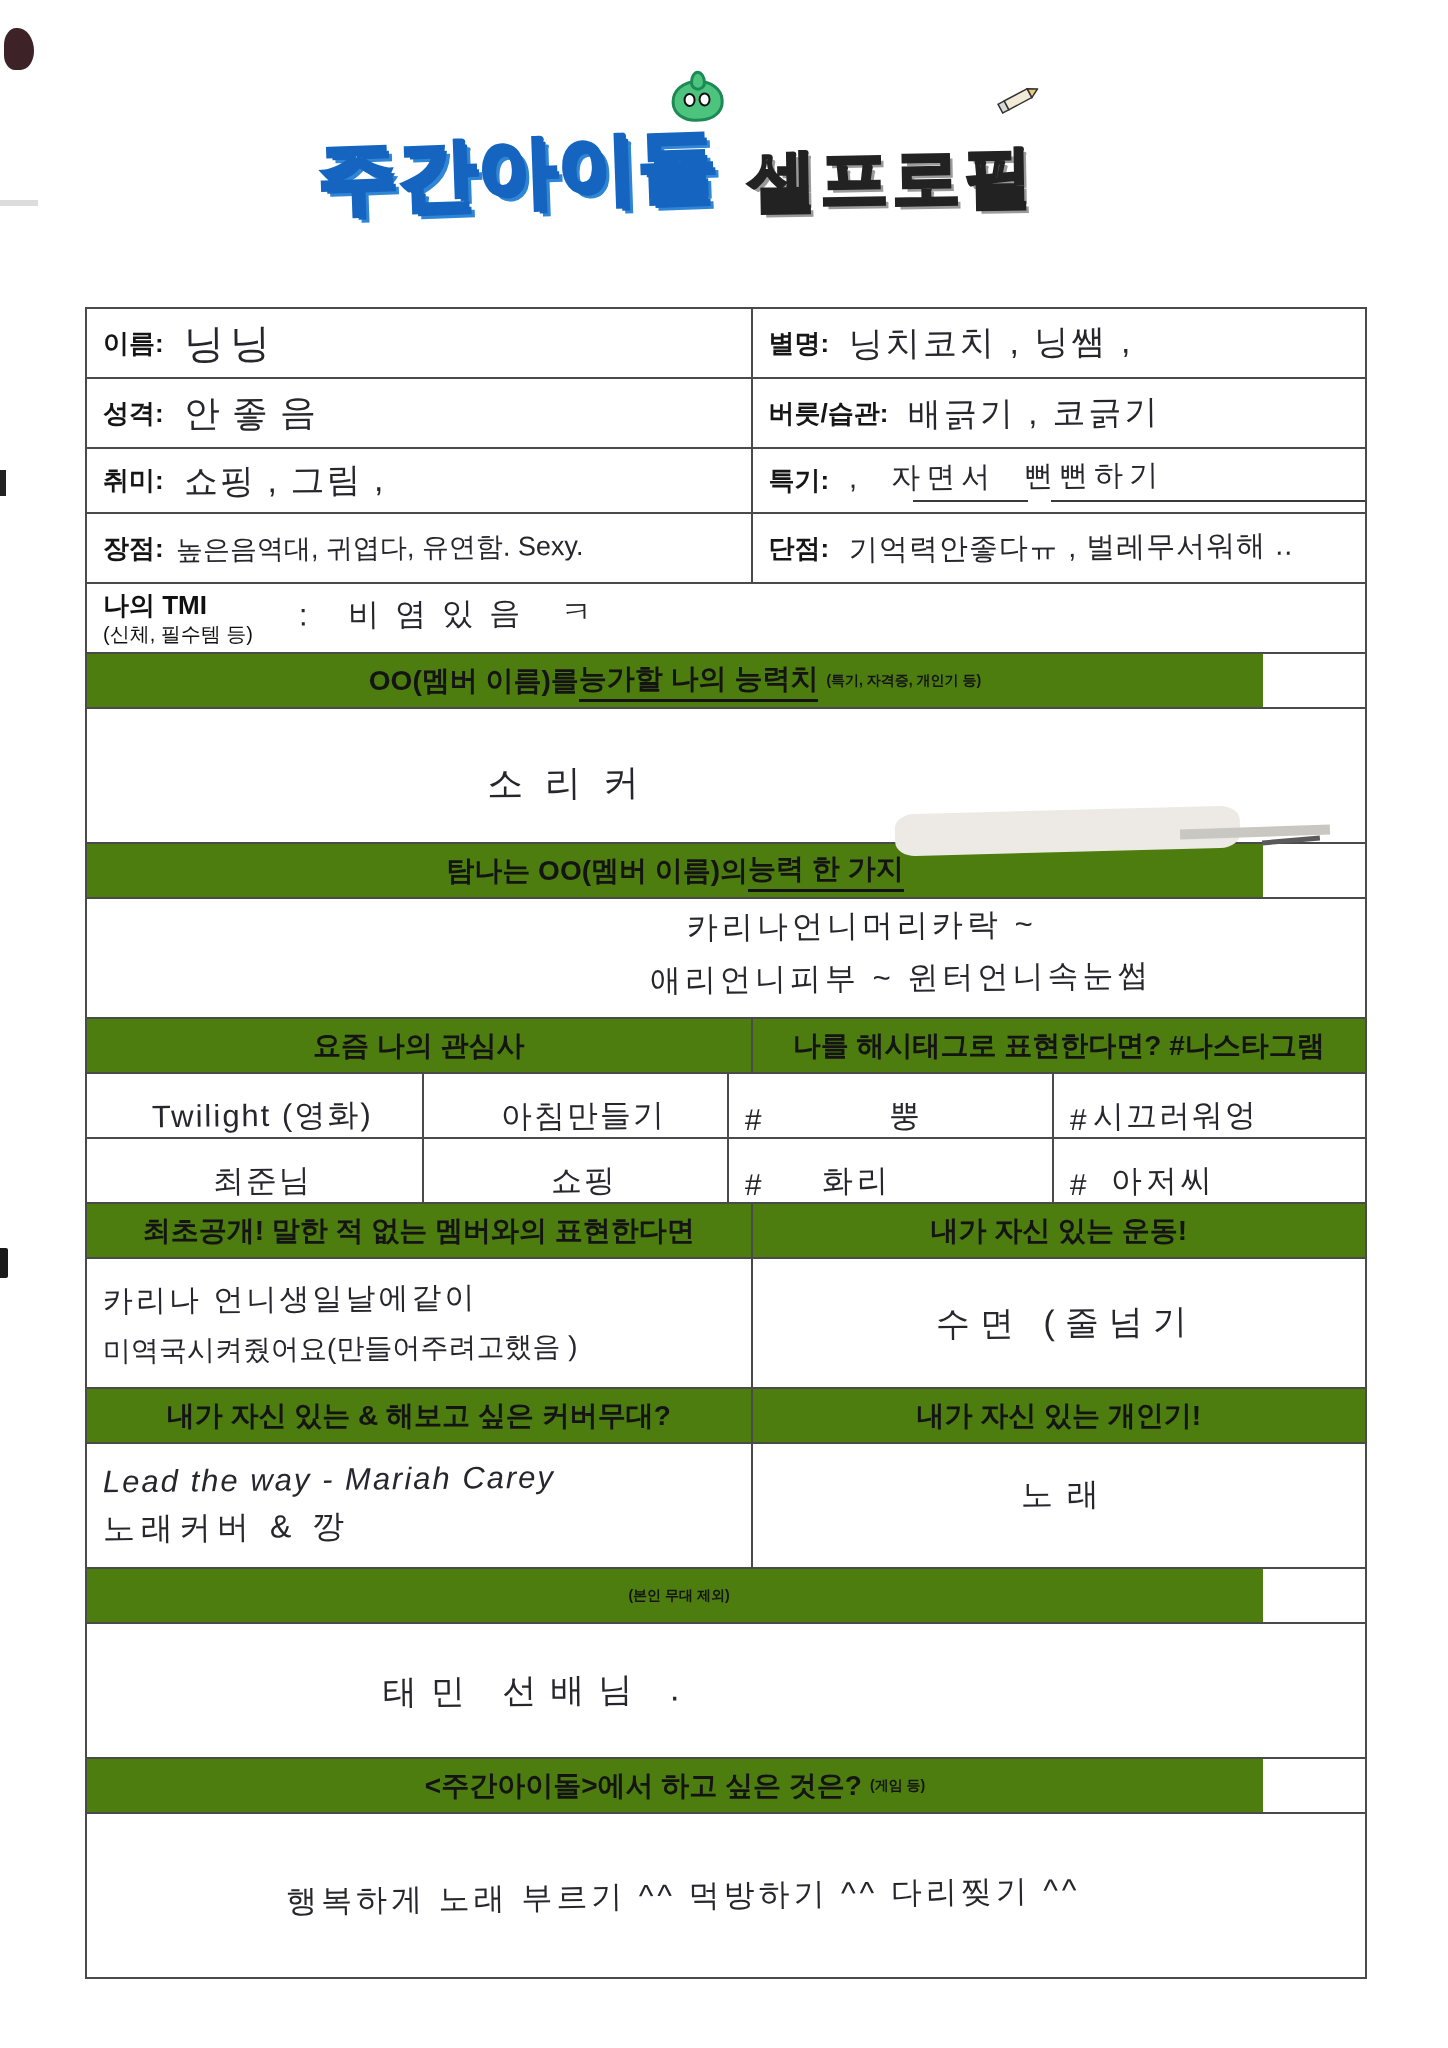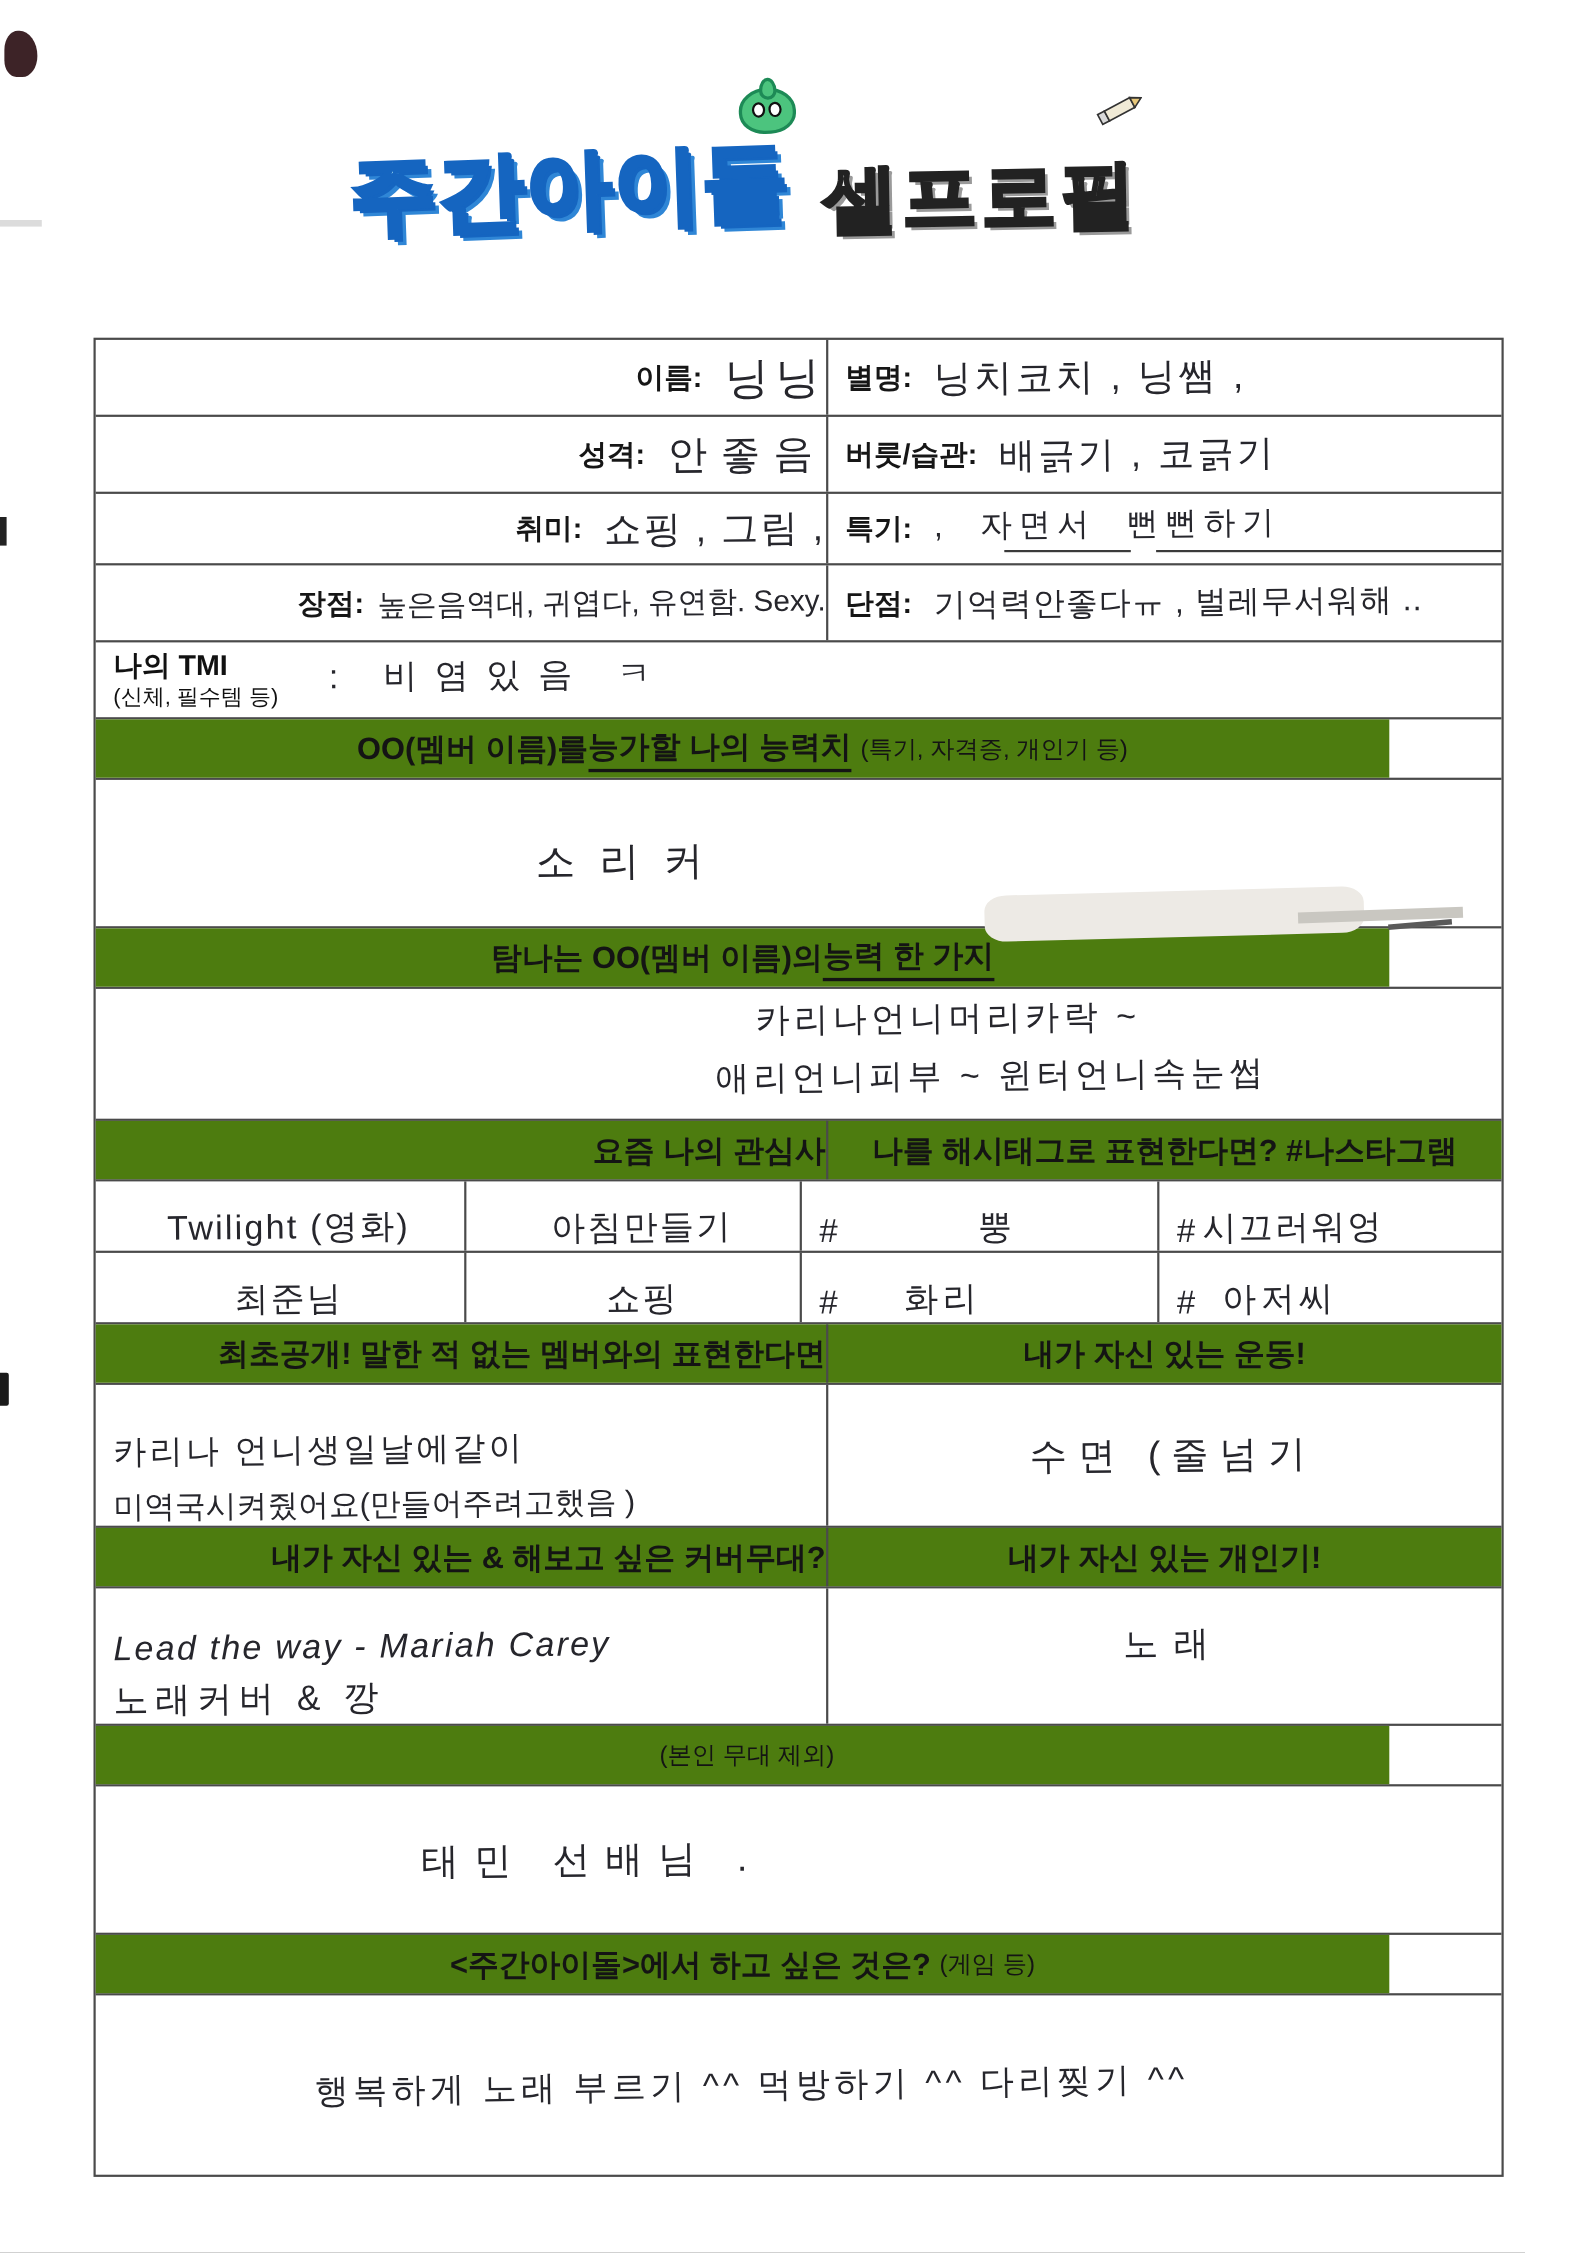--- a/index.html
+++ b/index.html
@@ -27,21 +27,21 @@
   .slime .eye{position:absolute;top:10px;width:8px;height:10px;background:#fff;border:2px solid #111;border-radius:50%;}
   .slime .eye.e1{left:9px;} .slime .eye.e2{left:24px;}
   .logo-sub-wrap{position:relative;}
   .logo-sub{font-size:68px;font-weight:800;color:#efefef;letter-spacing:4px;-webkit-text-stroke:3px #222;text-shadow:4px 4px 0 #9a9a9a;transform:rotate(-1deg);white-space:nowrap;}
   .pencil{position:absolute;right:-6px;top:-44px;transform:rotate(-28deg);}
   
   .form{position:absolute;left:85px;top:307px;width:1278px;border:2px solid #4a4a4a;background:#fff;z-index:2;}
   .row{display:flex;box-sizing:border-box;}
   .row + .row{border-top:2px solid #4a4a4a;}
   .cell{box-sizing:border-box;position:relative;display:flex;align-items:center;padding-left:16px;overflow:hidden;}
-  .cell.left{width:689px;justify-content:flex-end;}
+  .cell.left{width:689px;}
   .cell.right{width:638px;border-left:2px solid #4a4a4a;align-items:center;}
   .cell.full{width:1176px;}
   .lbl{font-size:26px;font-weight:600;color:#161616;margin-right:20px;white-space:nowrap;}
   .hw{color:#26262c;font-weight:500;transform:rotate(-0.6deg);white-space:nowrap;}
   .hw-name{font-size:40px;letter-spacing:6px;}
   .hw-nick{font-size:34px;letter-spacing:3px;}
   .hw-pers{font-size:36px;letter-spacing:12px;}
   .hw-habit{font-size:33px;letter-spacing:3px;}
   .hw-hobby{font-size:34px;letter-spacing:2px;}
   .hw-spec{font-size:29px;letter-spacing:6px;word-spacing:14px;margin-top:-8px;}
@@ -49,21 +49,21 @@
   .hw-weak{font-size:29px;letter-spacing:1px;}
   .blank-line{position:absolute;bottom:10px;border-bottom:2px solid #3a3a3a;}
   .bl1{left:160px;width:115px;} .bl2{left:298px;width:315px;}
   .tmi-label{display:flex;flex-direction:column;justify-content:center;line-height:1.2;}
   .tmi-main{font-size:26px;font-weight:600;}
   .tmi-sub{font-size:20px;font-weight:500;}
   .hw-tmi{font-size:31px;letter-spacing:16px;margin-left:46px;margin-top:-8px;}
   .yellow{background:#4d7c0f;}
   .hdr{justify-content:center;text-align:center;font-size:28px;font-weight:700;color:#141414;padding-left:0;}
   .hdr .u{border-bottom:3px solid #141414;padding-bottom:1px;}
-  .hdr .note{font-size:22px;font-weight:400;margin-left:8px;}
+  .hdr .note{font-size:14px;font-weight:700;margin-left:8px;}
   .a-surpass{align-items:flex-start;padding:50px 0 0 400px;}
   .hw-surpass{font-size:36px;letter-spacing:22px;}
   .a-covet{flex-direction:column;align-items:center;padding:6px 12px 0 0;}
   .hw-cov1{font-size:31px;letter-spacing:4px;margin-left:385px;}
   .hw-cov2{font-size:31px;letter-spacing:4px;margin-left:465px;margin-top:10px;}
   .gcell{box-sizing:border-box;display:flex;align-items:flex-end;padding-left:16px;position:relative;overflow:hidden;}
   .gcell + .gcell{border-left:2px solid #4a4a4a;}
   .gc1{width:335px;} .gc2{width:305px;} .gc3{width:325px;} .gc4{width:313px;}
   .hw-int{font-size:31px;letter-spacing:2px;margin:0 auto;}
   .h-prefix{font-size:30px;}

